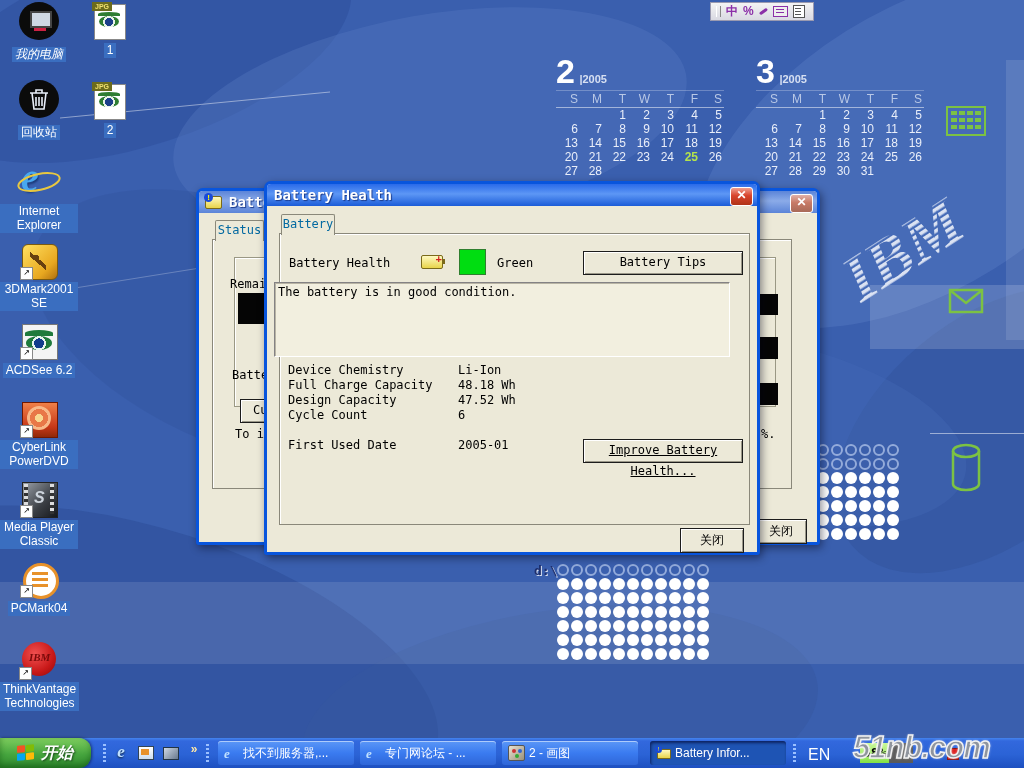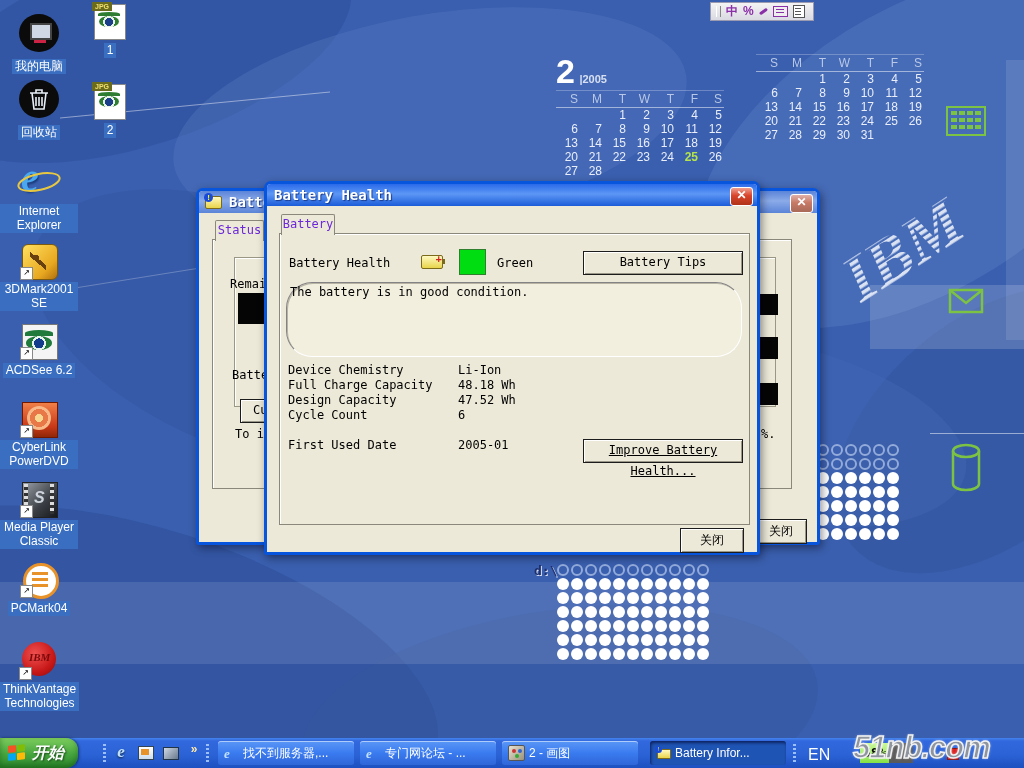--- a/index.html
+++ b/index.html
@@ -52,42 +52,42 @@
   .tbar{position:absolute;left:0;right:0;top:0;height:22px;border-radius:4px 4px 0 0;
     background:linear-gradient(#2a6ae9,#5d97f5 45%,#1b5cd8);display:flex;align-items:center;}
   .tbar.inactive{background:linear-gradient(#5b84d8,#8babe8 45%,#5b84d8);}
   .tbar .ttext{font-family:"DejaVu Sans Mono",monospace;font-weight:bold;font-size:14px;color:#fff;
     text-shadow:1px 1px 1px #1a3a8a;margin-left:7px;white-space:nowrap;}
   .xbtn{position:absolute;top:3px;width:21px;height:17px;border-radius:3px;border:1px solid #fff;
     background:linear-gradient(#f0a090,#d8442c 45%,#b03318);color:#fff;font-size:12px;font-weight:bold;
     line-height:15px;text-align:center;cursor:pointer;}
   .xbtn.muted{background:linear-gradient(#e0b0a8,#c87a66 45%,#a86a58);}
   .client{position:absolute;left:3px;right:3px;top:24px;bottom:3px;background:#ece9d8;}
-  .mono{font-family:"DejaVu Sans Mono",monospace;font-size:12px;color:#6d28d9;}
+  .mono{font-family:"DejaVu Sans Mono",monospace;font-size:12px;color:#0369a1;}
   .tab{position:absolute;background:#ece9d8;border:1px solid #8a887a;border-bottom:none;
     border-radius:2px 2px 0 0;text-align:center;line-height:19px;z-index:3;}
   .tpanel{position:absolute;border:1px solid #8a887a;box-shadow:inset 1px 1px 0 #fff;}
   .gbox{position:absolute;border:1px solid #9a9884;box-shadow:inset 1px 1px 0 #fff;}
   .btn{position:absolute;background:#ece9d8;border:1px solid #1c1c1c;
     box-shadow:inset 1px 1px 0 #fff,inset -1px -1px 0 #9a9788;
     font-family:"DejaVu Sans Mono",monospace;font-size:12px;color:#000;text-align:center;cursor:pointer;}
   .sunken{position:absolute;background:#f2efdf;border-top:1px solid #848284;border-left:1px solid #848284;
     border-bottom:1px solid #fff;border-right:1px solid #fff;box-shadow:inset 1px 1px 0 #b8b4a4;}
   .blackbox{position:absolute;background:#050505;}
   .swatch{position:absolute;background:#00dd11;border:1px solid #2f7f2f;}
   .batt-ic{position:absolute;width:20px;height:12px;background:linear-gradient(#fef9c0,#e8d44a);
     border:1px solid #7a6a1a;border-radius:2px;}
   .batt-ic:after{content:"+";position:absolute;right:0px;top:-3px;color:#d02020;font-weight:bold;font-size:11px;}
   .batt-ic:before{content:"";position:absolute;right:-3px;top:3px;width:2px;height:5px;background:#7a6a1a;}
   
   .taskbar{position:absolute;left:0;bottom:0;width:1024px;height:30px;z-index:20;
     background:linear-gradient(#4484ef,#3268dd 10%,#2b63d6 55%,#1d4fc0);}
-  .startbtn{position:absolute;left:0;top:0;height:30px;width:78px;border-radius:0 12px 12px 0;
+  .startbtn{position:absolute;left:0;top:0;height:30px;width:91px;border-radius:0 12px 12px 0;
     background:linear-gradient(#7ece5e,#46a53e 55%,#2f8a2e);box-shadow:inset 0 -3px 6px rgba(0,60,0,.4),1px 0 3px rgba(0,0,30,.5);
-    display:flex;align-items:center;gap:6px;padding-left:8px;box-sizing:border-box;cursor:pointer;}
+    display:flex;align-items:center;gap:6px;padding-left:17px;box-sizing:border-box;cursor:pointer;}
   .startbtn .txt{color:#fff;font-size:16px;font-weight:bold;font-style:italic;text-shadow:1px 1px 2px #1a4a1a;}
   .flag{width:18px;height:16px;display:grid;grid-template-columns:8px 8px;grid-template-rows:7px 7px;gap:1px;transform:skewY(-6deg);}
   .flag i{border-radius:1px;}
   .ql{position:absolute;top:4px;width:20px;height:22px;text-align:center;font-size:15px;cursor:pointer;}
   .sep{position:absolute;top:6px;width:3px;height:18px;
     background:repeating-linear-gradient(#9cc0ff 0 2px,transparent 2px 4px);}
   .task{position:absolute;top:3px;height:24px;border-radius:3px;display:flex;align-items:center;gap:4px;
     padding:0 6px;box-sizing:border-box;background:linear-gradient(#5b97f7,#3a7bf0 50%,#2f66d8);
     box-shadow:inset 0 1px 0 rgba(255,255,255,.5);color:#fff;font-size:12px;white-space:nowrap;
     overflow:hidden;cursor:pointer;}
@@ -176,20 +176,22 @@
         <span>27</span>
         <span>28</span>
         <span></span>
         <span></span>
         <span></span>
         <span></span>
         <span></span>
       </div>
     </div>
   <div class="cal" style="left:756px;">
+    <div class="mrow"><span class="mnum">3</span>
+      <span class="myear">|<span>2005</span></span></div>
   <div class="cal-hdr">
         <span>S</span>
         <span>M</span>
         <span>T</span>
         <span>W</span>
         <span>T</span>
         <span>F</span>
         <span>S</span>
       </div>
       <div class="cal-row">
@@ -391,21 +393,21 @@
       <span class="dot"></span>
       <span class="dot"></span>
       <span class="dot"></span>
       <span class="dot"></span>
       <span class="dot"></span>
       <span class="dot"></span>
       <span class="dot"></span>
       <span class="dot"></span>
     </div>
 
-  <div class="dicon" style="left:0px;top:14px;">
+  <div class="dicon" style="left:0px;top:2px;font-style:italic;">
     <div class="art">
       <div class="blackdisc">
           <div style="position:absolute;left:11px;top:9px;width:18px;height:13px;background:#cfd8e4;border:2px solid #444;"></div>
       <div style="position:absolute;left:15px;top:26px;width:12px;height:3px;background:#c24;"></div>
         </div>
     </div>
     <span class="lbl">我的电脑</span>
   </div>
   <div class="dicon" style="left:80px;top:2px;width:60px;">
     <div class="art" style="width:36px;height:38px;">
@@ -536,21 +538,21 @@
     </div>
     <div class="xbtn" style="right:4px;">✕</div>
     <div class="client">
       <div class="tab mono" style="left:11px;top:6px;width:52px;height:20px;">Battery</div>
       <div class="tpanel" style="left:9px;top:25px;width:469px;height:290px;"></div>
       <span class="frag" style="left:19px;top:48px;">Battery Health</span>
       <div class="batt-ic" style="left:151px;top:47px;"></div>
       <div class="swatch" style="left:189px;top:41px;width:25px;height:24px;"></div>
       <span class="frag" style="left:227px;top:48px;">Green</span>
       <div class="btn" style="left:313px;top:43px;width:158px;height:22px;line-height:21px;">Battery Tips</div>
-      <div class="sunken" style="left:16px;top:74px;width:454px;height:73px;border-radius:26px;">
+      <div class="sunken" style="left:4px;top:74px;width:454px;height:73px;">
         <span class="frag" style="left:3px;top:2px;">The battery is in good condition.</span>
       </div>
       <span class="frag" style="left:18px;top:155px;">Device Chemistry</span>
       <span class="frag" style="left:188px;top:155px;">Li-Ion</span>
       <span class="frag" style="left:18px;top:170px;">Full Charge Capacity</span>
       <span class="frag" style="left:188px;top:170px;">48.18 Wh</span>
       <span class="frag" style="left:18px;top:185px;">Design Capacity</span>
       <span class="frag" style="left:188px;top:185px;">47.52 Wh</span>
       <span class="frag" style="left:18px;top:200px;">Cycle Count</span>
       <span class="frag" style="left:188px;top:200px;">6</span>

